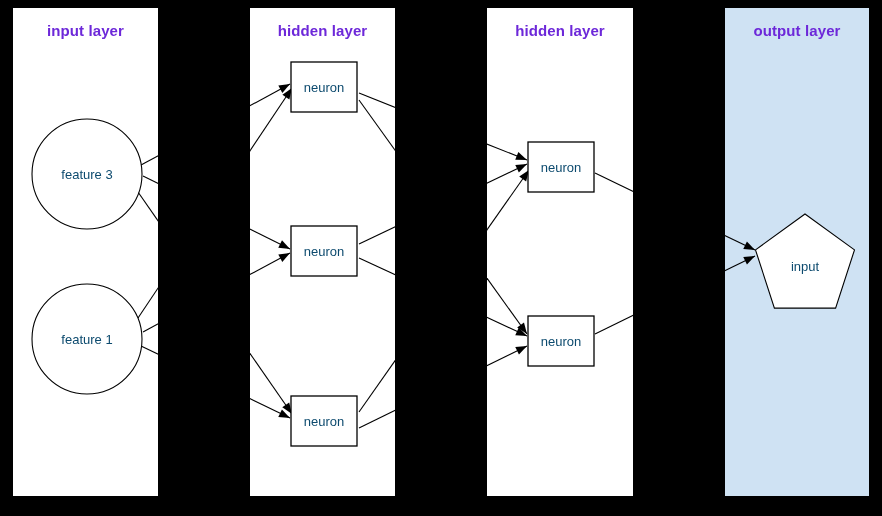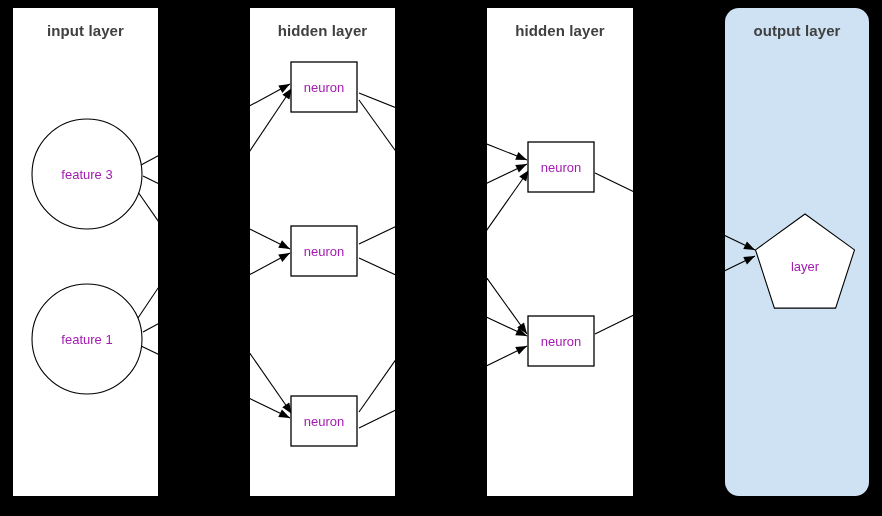--- a/index.html
+++ b/index.html
@@ -18,33 +18,33 @@
   }
   .layer.white{background:#ffffff;}
   .layer.blue{background:#cfe2f3;}
   .layer-title{
     position:absolute;
     left:0;right:0;
     top:14px;
     text-align:center;
     font-size:15px;
     font-weight:bold;
-    color:#404040;
+    color:#6d28d9;
     letter-spacing:0.1px;
   }
   .layer svg.edges{
     position:absolute;
     left:0;top:0;
     width:882px;height:516px;
     pointer-events:none;
   }
   .node-label{
     position:absolute;
     font-size:13px;
-    color:#a21caf;
+    color:#0c4a6e;
     text-align:center;
     white-space:nowrap;
     transform:translate(-50%,-50%);
   }
   svg.shapes{
     position:absolute;
     left:0;top:0;
     width:882px;height:516px;
     pointer-events:none;
   }
@@ -181,21 +181,21 @@
     </svg>
     <div class="layer-title">hidden layer</div>
     <svg class="shapes" viewBox="0 0 882 516" preserveAspectRatio="none" style="left:-487px;top:-8px;">
       <rect x="528" y="142" width="66" height="50" fill="#ffffff" stroke="#000000" stroke-width="1.3"></rect>
       <rect x="528" y="316" width="66" height="50" fill="#ffffff" stroke="#000000" stroke-width="1.3"></rect>
     </svg>
     <div class="node-label" style="left:74px;top:159px;">neuron</div>
     <div class="node-label" style="left:74px;top:333px;">neuron</div>
   </div>
 
-  <div class="layer blue" style="left:725px;width:144px;border-radius:14px;">
+  <div class="layer blue" style="left:725px;width:144px;">
     <svg class="edges" viewBox="0 0 882 516" preserveAspectRatio="none" style="left:-725px;top:-8px;">
       <g class="edge-group" stroke="#000000" stroke-width="1.1" fill="none">
           <line x1="141" y1="165" x2="290" y2="84"></line>
           <line x1="143" y1="176" x2="290" y2="249"></line>
           <line x1="138" y1="192" x2="292" y2="414"></line>
           <line x1="138" y1="318" x2="292" y2="88"></line>
           <line x1="143" y1="332" x2="290" y2="253"></line>
           <line x1="141" y1="346" x2="290" y2="418"></line>
           <line x1="359" y1="93" x2="527" y2="160"></line>
           <line x1="359" y1="100" x2="527" y2="334"></line>
@@ -220,16 +220,16 @@
           <polygon points="529,170 526.1137115007939,181.41531159011222 519.240179095468,176.58679709050315"></polygon>
           <polygon points="527,346 518.9569428698927,354.59937393080634 515.2724139052626,347.0505828813202"></polygon>
           <polygon points="755,250 743.266770605829,249.01444026880102 746.9093993723403,241.44534153319296"></polygon>
           <polygon points="755,256 746.952808988764,264.59550561797755 743.2719101123596,257.0449438202247"></polygon>
         </g>
     </svg>
     <div class="layer-title">output layer</div>
     <svg class="shapes" viewBox="0 0 882 516" preserveAspectRatio="none" style="left:-725px;top:-8px;">
       <polygon id="output-poly" fill="#ffffff" stroke="#000000" stroke-width="1.1" points="805.0,214.0 854.5,249.9 835.6,308.1 774.4,308.1 755.5,249.9"></polygon>
     </svg>
-    <div class="node-label" style="left:80px;top:258px;">layer</div>
+    <div class="node-label" style="left:80px;top:258px;">input</div>
   </div>
 
 </div>
 
 </body></html>

